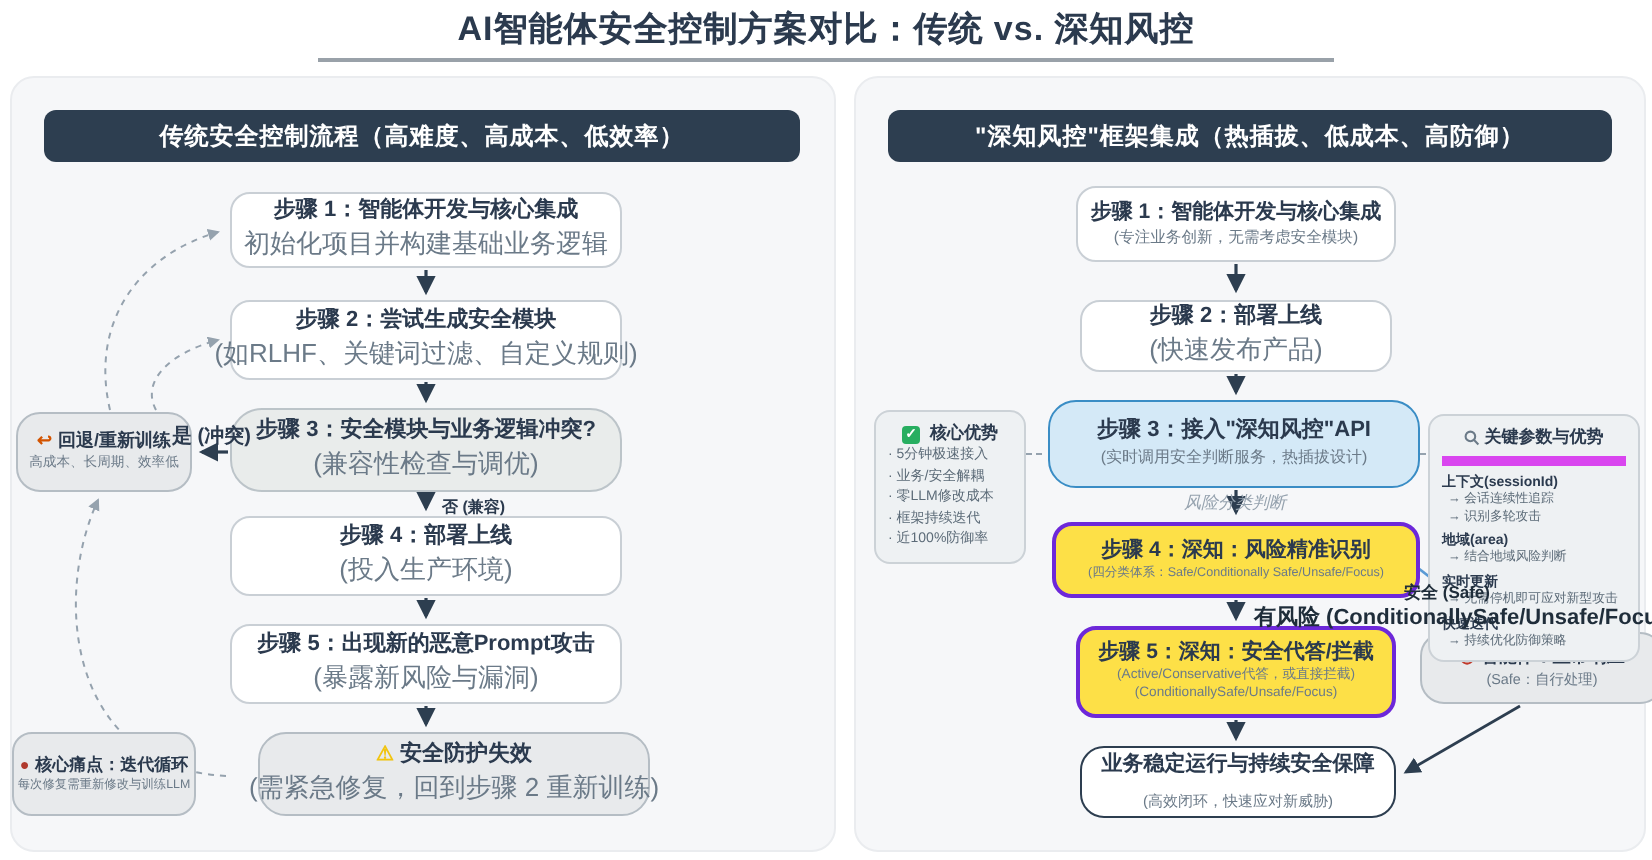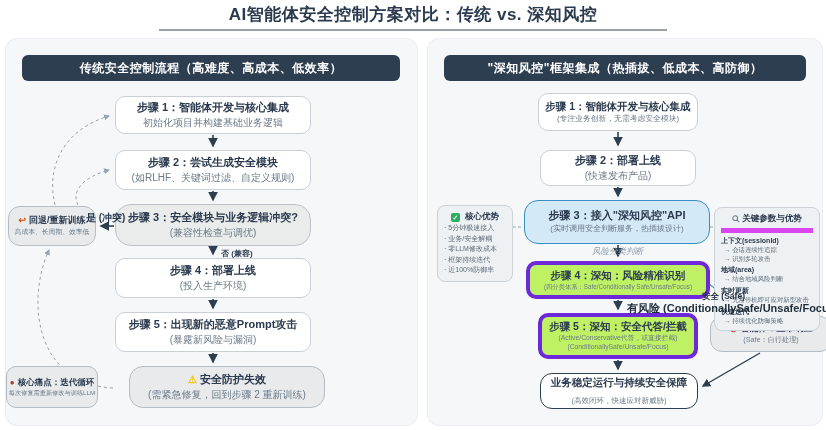--- a/index.html
+++ b/index.html
@@ -12,25 +12,25 @@
   .panel { position:absolute; background:#f6f7f9; border:1px solid #eaecef; border-radius:12px; z-index:0; }
   .panel-header { position:absolute; background:#2d3e50; color:#ffffff; border-radius:6px;
     font-size:12px; font-weight:bold; display:flex; align-items:center; justify-content:center;
     letter-spacing:0.5px; z-index:2; }
 
   .arrows { position:absolute; left:0; top:0; z-index:1; pointer-events:none; }
 
   .node { position:absolute; display:flex; flex-direction:column; align-items:center; justify-content:center;
     text-align:center; border-radius:10px; box-sizing:border-box; padding:2px 4px; z-index:2; }
   .node .nt { font-size:11px; font-weight:bold; color:#2b3a4e; line-height:1.25; white-space:nowrap; }
-  .node .ns { font-size:10px; color:#6b7a88; line-height:1.3; margin-top:1px; white-space:nowrap; }
+  .node .ns { font-size:13px; color:#6b7a88; line-height:1.3; margin-top:1px; white-space:nowrap; }
   .white { background:#ffffff; border:1px solid #c9cfd5; }
   .grayish { background:#e9eceb; border:1px solid #bcc4c9; }
   .gray { background:#e8eaec; border:1px solid #b5bdc4; }
-  .blue { background:#bef264; border:4px solid #6d28d9; }
+  .blue { background:#fde047; border:2px solid #6d28d9; }
   .blue-strong { background:#d4e9f7; border:1.6px solid #3a8dc5; }
   .final { background:#ffffff; border:1.6px solid #2d3e50;justify-content:space-between; }
   .small .nt { font-size:9px; }
   .small .ns { font-size:6.8px; }
   .tiny .nt { font-size:8.5px; }
   .tiny .ns { font-size:6.2px; }
   .mid .nt { font-size:10.5px; }
   .mid .ns { font-size:6.8px; }
   .n4 .ns { font-size:6.3px; }
 

